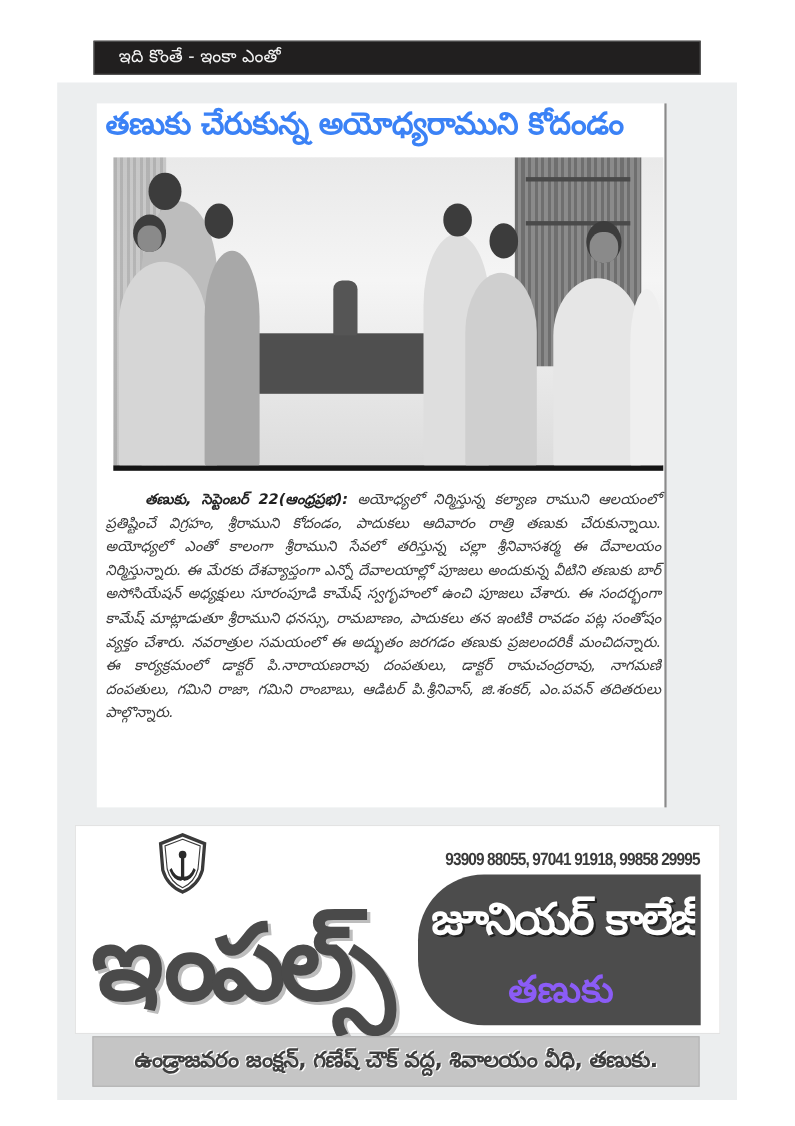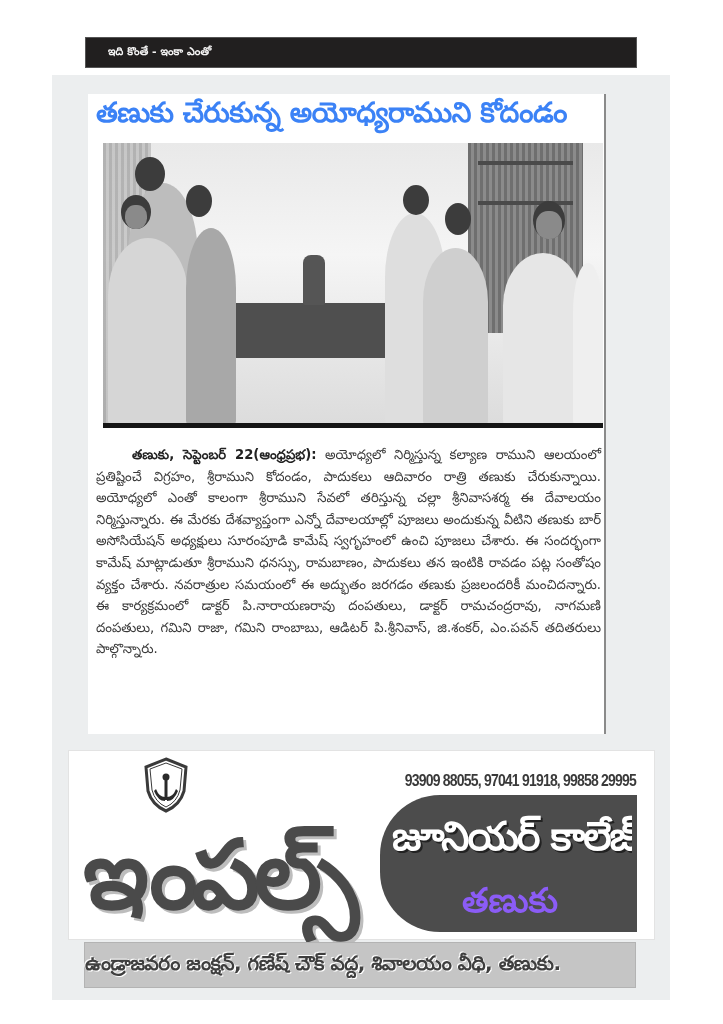--- a/index.html
+++ b/index.html
@@ -5,21 +5,21 @@
     html, body { margin: 0; padding: 0; }
     body {
       width: 723px; height: 1024px; background: #ffffff; position: relative; overflow: hidden;
       font-family: "DejaVu Sans", "Liberation Sans", sans-serif; color: #1f1f1f;
     }
     .header-bar {
       position: absolute; left: 85px; top: 37px; width: 552px; height: 31px;
       background: #211f1f; border: 1px solid #555;
       display: flex; align-items: center; box-sizing: border-box; padding-left: 22px;
     }
-    .header-bar span { color: #f5f5f5; font-size: 11px; font-weight: bold; }
+    .header-bar span { color: #f5f5f5; font-size: 16px; font-weight: normal; }
     .page-panel {
       position: absolute; left: 52px; top: 75px; width: 618px; height: 925px;
       background: #eceeef;
     }
     .article {
       position: absolute; left: 88px; top: 94px; width: 518px; height: 640px;
       background: #ffffff; border-right: 2px solid #8a8a8a; box-sizing: border-box;
     }
     .headline {
       position: absolute; left: 96px; top: 94px; width: 510px; height: 44px;
@@ -41,21 +41,21 @@
     .photo .table { position: absolute; left: 120px; top: 160px; width: 180px; height: 55px; background: #4f4f4f; }
     .photo .idol { position: absolute; left: 200px; top: 112px; width: 22px; height: 50px; background: #555; border-radius: 8px 8px 2px 2px; }
     .person { position: absolute; border-radius: 50% 50% 8px 8px / 30% 30% 8px 8px; }
     .head { position: absolute; border-radius: 50%; background: #3c3c3c; }
     .face { position: absolute; border-radius: 45%; background: #8a8a8a; }
     .body-text {
       position: absolute; left: 96px; top: 444px; width: 505px;
       font-size: 13.2px; line-height: 21.6px; color: #3a3a3a;
       font-family: "DejaVu Sans", sans-serif;
     }
-    .body-text p { margin: 0; text-align: justify; text-indent: 36px; }
+    .body-text p { margin: 0; text-align: justify; text-indent: 36px; font-style: italic; }
     .body-text .dateline { font-weight: bold; color: #222; }
     .ad {
       position: absolute; left: 68px; top: 750px; width: 587px; height: 190px;
       background: #ffffff; border: 1px solid #e3e3e3; box-sizing: border-box;
     }
     .ad-brand {
       position: absolute; left: 83px; top: 808px; width: 300px; height: 135px;
       font-size: 96px; font-weight: bold; color: #4a4a4a; line-height: 135px;
       letter-spacing: -6px; white-space: nowrap; overflow: hidden;
       text-shadow: 3px 3px 0 #bdbdbd;
@@ -80,21 +80,21 @@
       white-space: nowrap; overflow: hidden; letter-spacing: -2px;
       text-shadow: 2px 2px 0 #222;
     }
     .ad-pill-sub {
       position: absolute; left: 430px; top: 872px; width: 160px; height: 56px;
       font-size: 34px; font-weight: bold; color: #8b5cf6; text-align: center; line-height: 56px;
     }
     .address-bar {
       position: absolute; left: 84px; top: 942px; width: 552px; height: 46px;
       background: #c5c5c5; border: 1px solid #b3b3b3; box-sizing: border-box;
-      display: flex; align-items: center; justify-content: flex-start;
+      display: flex; align-items: center; justify-content: center;
     }
     .address-bar span {
       font-size: 20px; font-weight: bold; color: #3f3f3f; white-space: nowrap;
       text-shadow: 1px 1px 0 #fff, -1px -1px 0 #fff; letter-spacing: -0.5px;
     }
   </style>
 </head>
 <body>
 
 <div class="header-bar">

